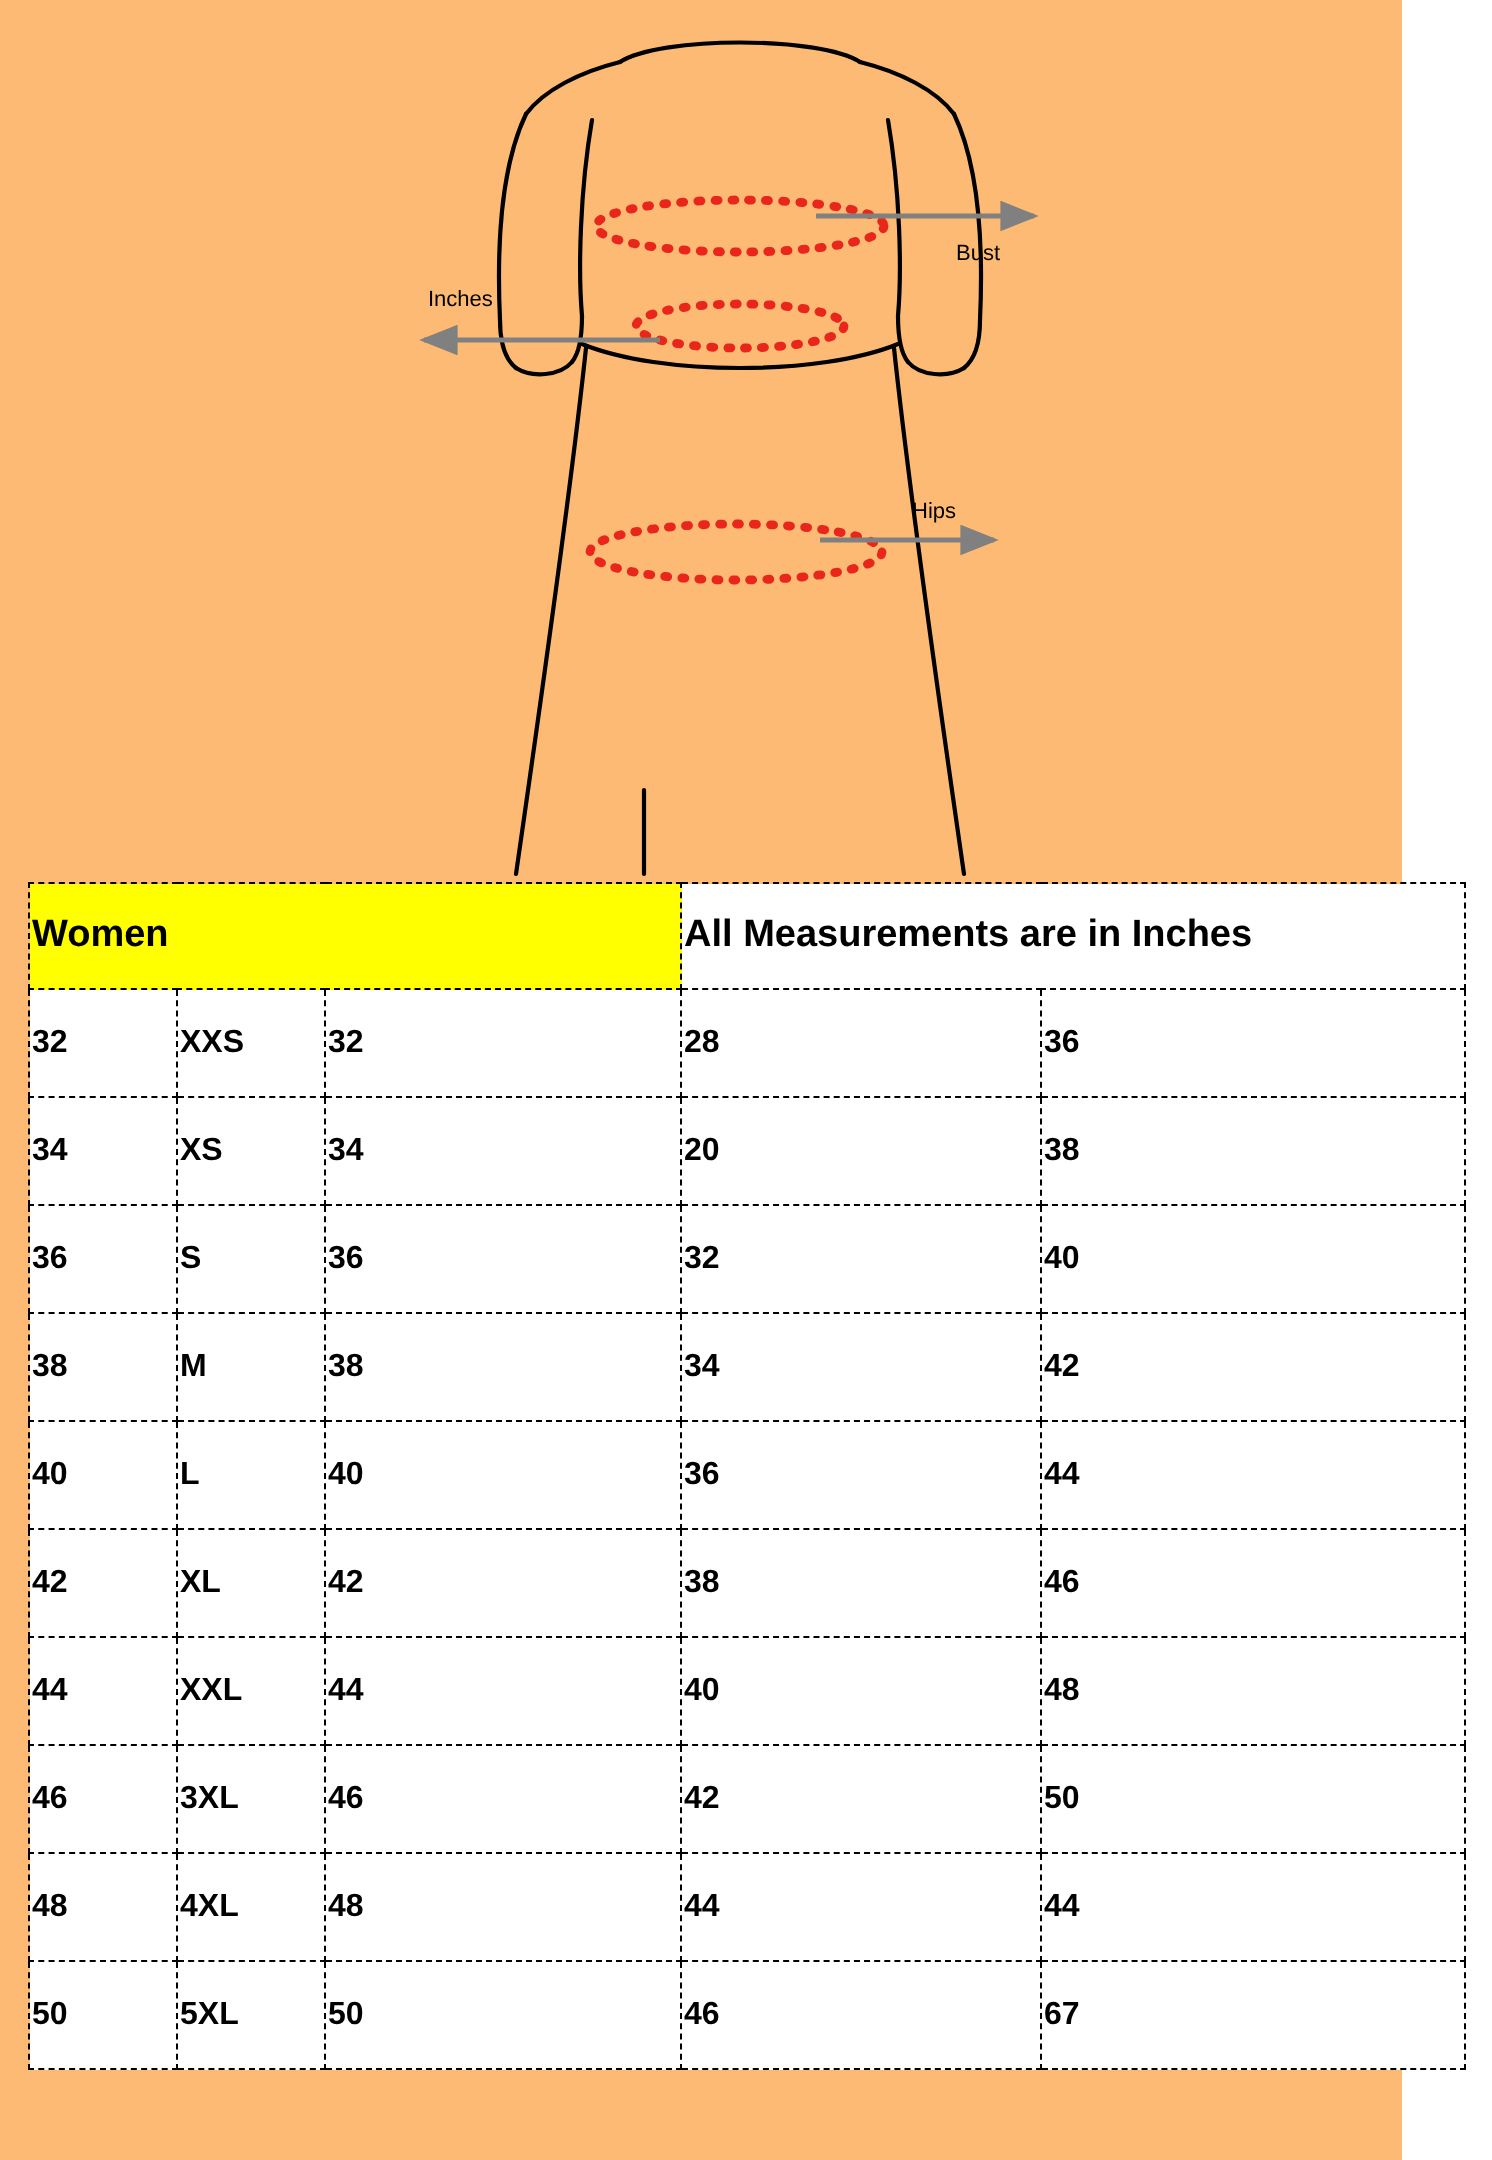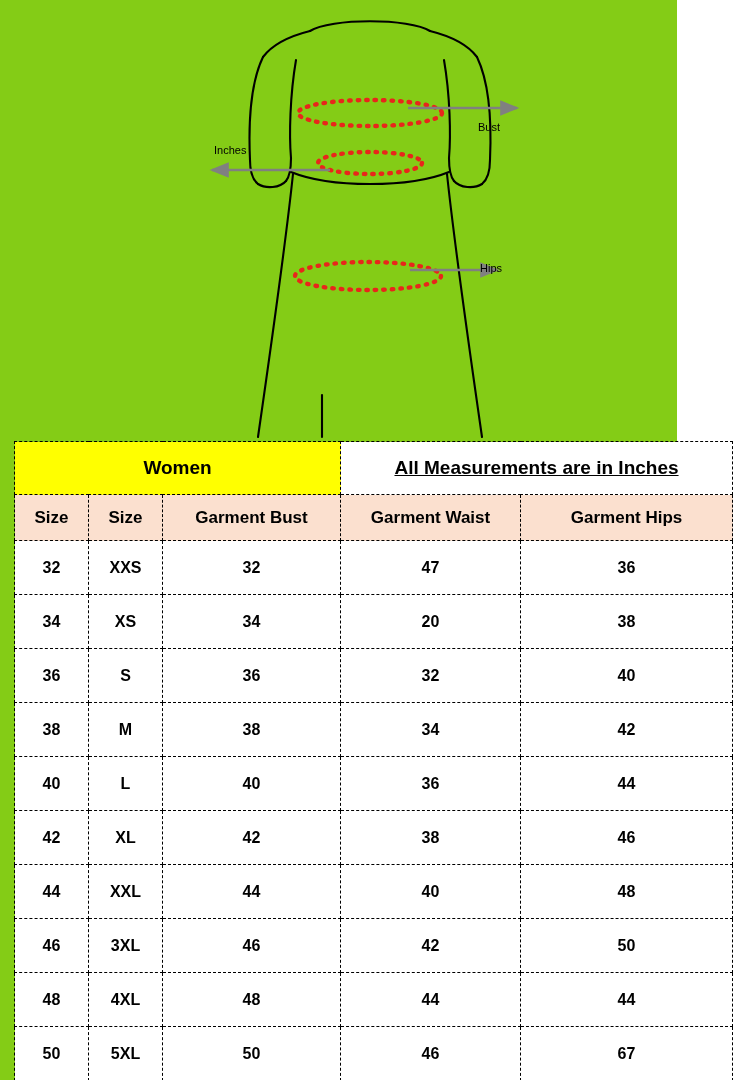--- a/index.html
+++ b/index.html
@@ -11,21 +11,22 @@
     width: 746px;
     height: 1080px;
     font-family: "Liberation Sans", sans-serif;
     color: #000000;
     overflow: hidden;
   }
   #page {
     position: relative;
     width: 677px;
     height: 1080px;
-    background: #84cc16;
+    background: #fdba74;
+    padding-left: 24px;
   }
 
   
   #figure-area {
     position: absolute;
     left: 0;
     top: 0;
     width: 746px;
     height: 440px;
   }
@@ -36,37 +37,36 @@
   }
   .fig-label {
     position: absolute;
     font-size: 11px;
     font-family: "Liberation Sans", sans-serif;
     color: #000;
     white-space: nowrap;
   }
   #label-bust  { left: 478px; top: 121px; }
   #label-waist { left: 214px; top: 144px; }
-  #label-hips  { left: 480px; top: 250px; margin-top: 12px; }
+  #label-hips  { left: 456px; top: 250px; }
 
   
   #size-table-wrap {
     position: absolute;
     left: 14px;
     top: 441px;
     width: 718px;
   }
   table.size-table {
     border-collapse: collapse;
     width: 718px;
     table-layout: fixed;
   }
   table.size-table td {
     border: 1px dashed #000000;
-    text-align: center;
     vertical-align: middle;
     font-weight: bold;
     color: #000000;
     font-family: "Liberation Sans", sans-serif;
   }
   
   col.c0 { width: 74px; }
   col.c1 { width: 74px; }
   col.c2 { width: 178px; }
   col.c3 { width: 180px; }
@@ -74,21 +74,20 @@
 
   tr.title-row td {
     height: 50px;
     font-size: 19px;
   }
   td.title-women {
     background: #ffff00;
   }
   td.title-measure {
     background: #ffffff;
-    text-decoration: underline;
   }
 
   tr.head-row td {
     height: 43px;
     font-size: 17px;
     background: #fbe0cf;
   }
 
   tr.data-row td {
     height: 51px;
@@ -164,32 +163,25 @@
           <col class="c1">
           <col class="c2">
           <col class="c3">
           <col class="c4">
       </colgroup>
       <tbody id="table-body">
         <tr class="title-row">
           <td class="title-women" colspan="3">Women</td>
           <td class="title-measure" colspan="2">All Measurements are in Inches</td>
         </tr>
-        <tr class="head-row">
-          <td>Size</td>
-          <td>Size</td>
-          <td>Garment Bust</td>
-          <td>Garment Waist</td>
-          <td>Garment Hips</td>
-        </tr>
       <tr class="data-row">
             <td>32</td>
             <td>XXS</td>
             <td>32</td>
-            <td>47</td>
+            <td>28</td>
             <td>36</td>
           </tr>
           <tr class="data-row">
             <td>34</td>
             <td>XS</td>
             <td>34</td>
             <td>20</td>
             <td>38</td>
           </tr>
           <tr class="data-row">

